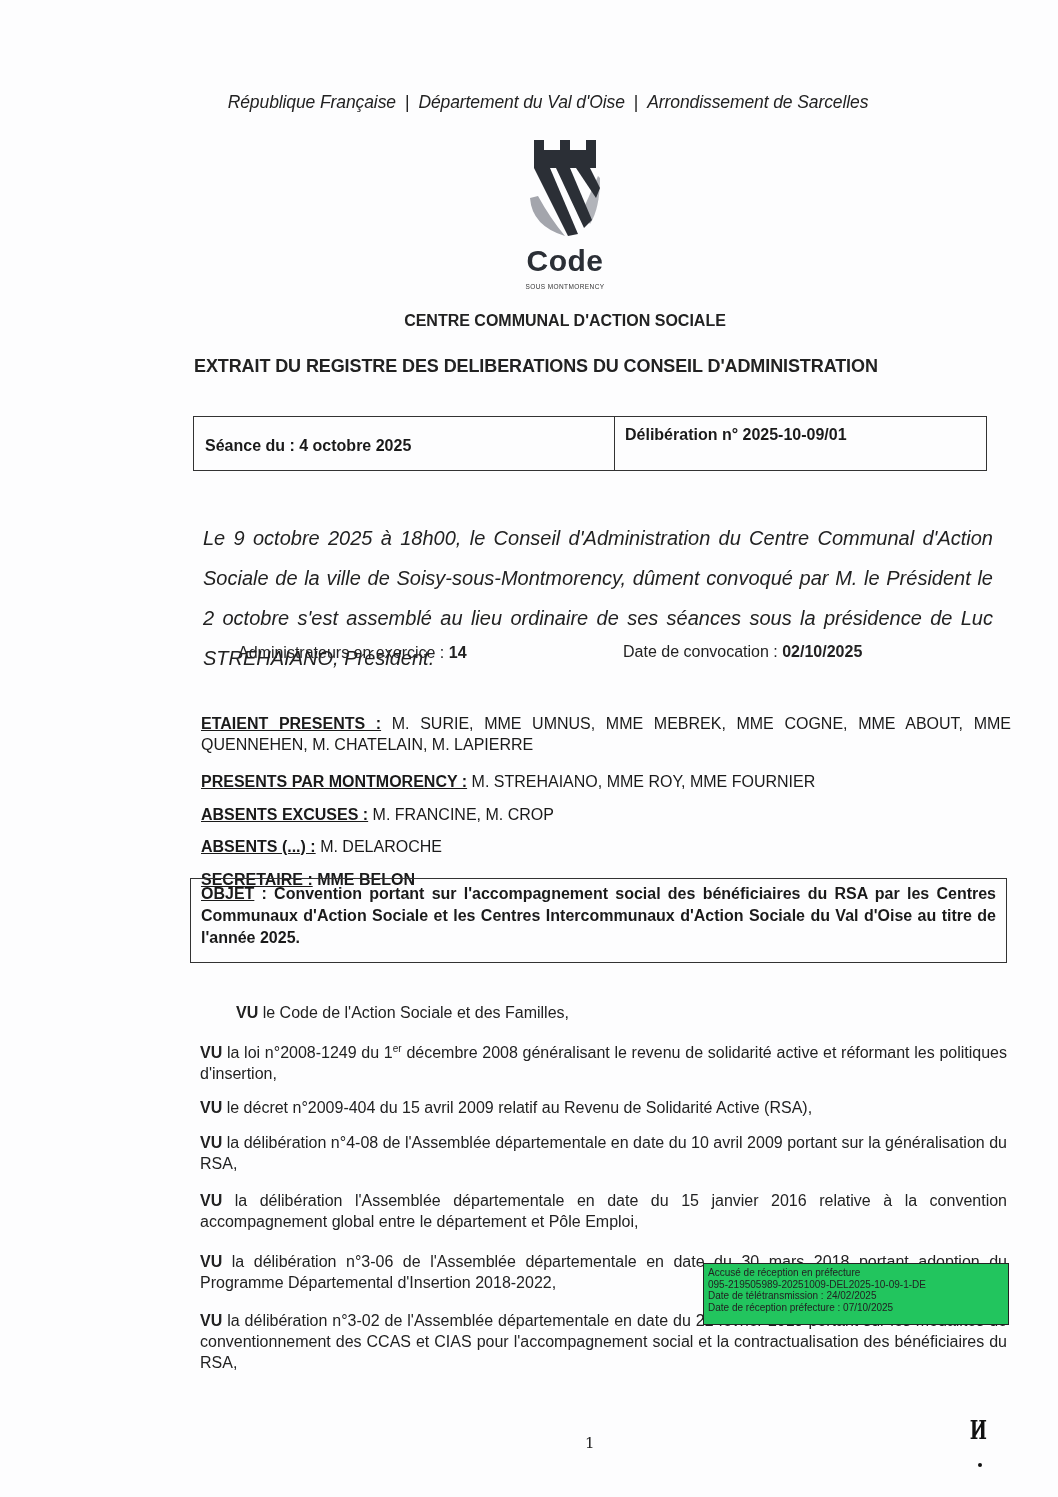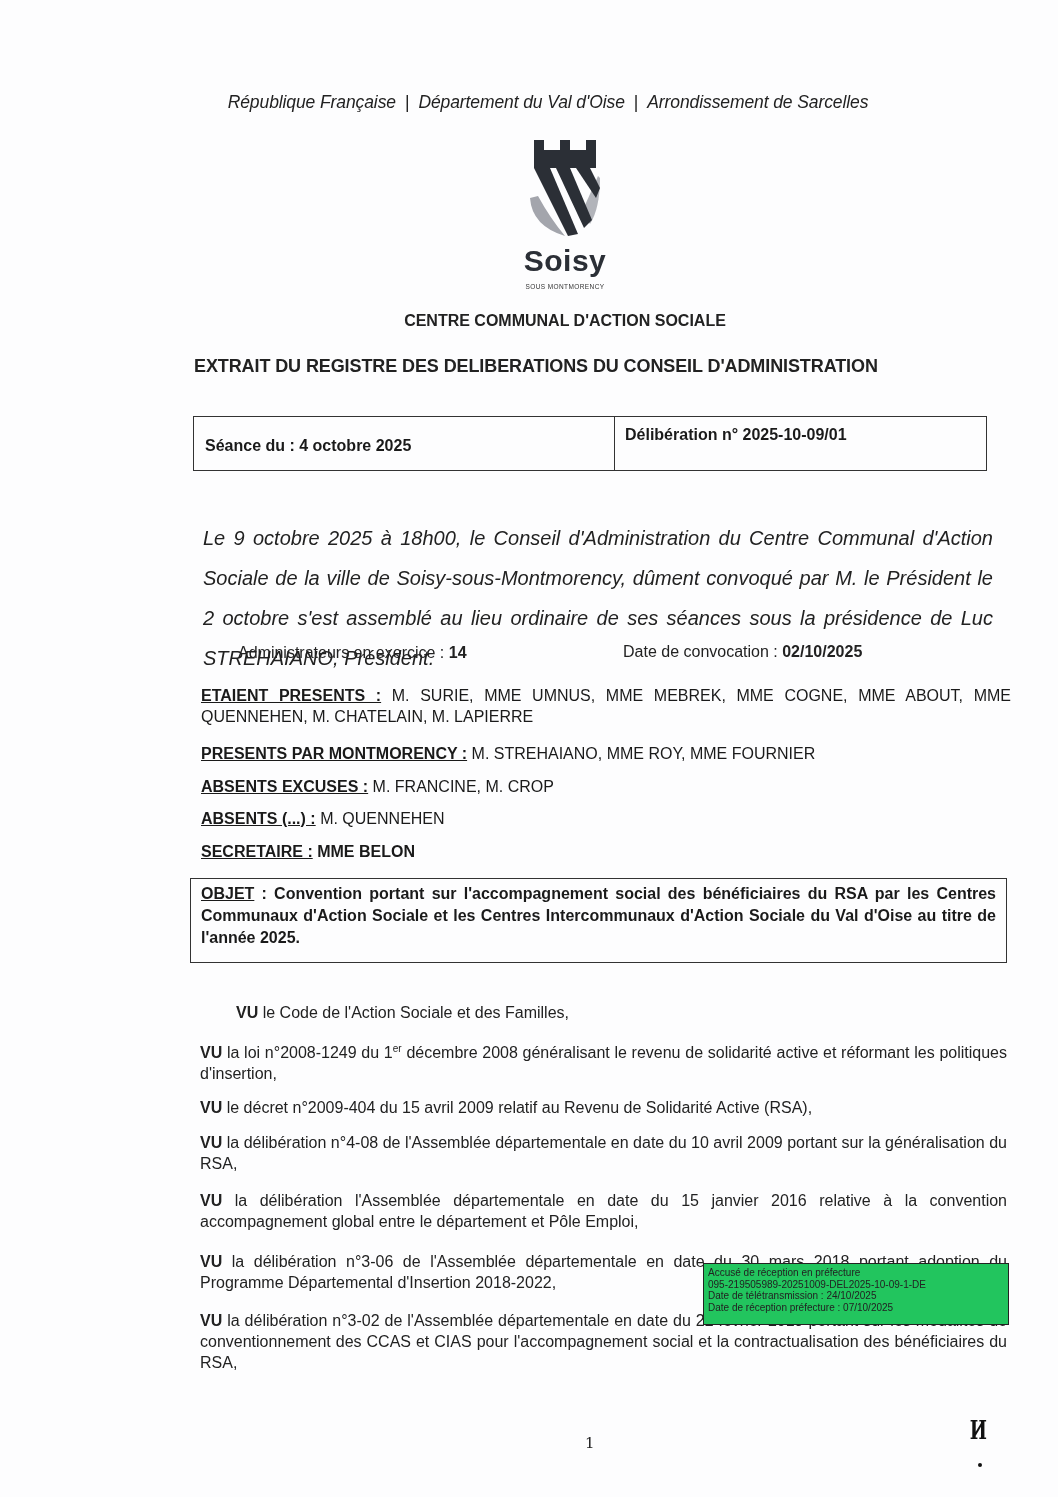--- a/index.html
+++ b/index.html
@@ -43,21 +43,21 @@
   }
   .seance { left: 11px; top: 20px; font-size: 16px; font-weight: bold; }
   .delib-no { left: 431px; top: 9px; font-size: 16px; font-weight: bold; }
   .intro {
     left: 203px; width: 790px; top: 518px; font-style: italic;
     font-size: 20px; line-height: 40px; color: #222; text-align: justify;
   }
   .row-line { font-size: 16px; color: #222; }
   .bold { font-weight: bold; }
   .ul { text-decoration: underline; font-weight: bold; }
-  .attendance { left: 201px; width: 810px; font-size: 16px; line-height: 21px; }
+  .attendance { left: 201px; width: 810px; font-size: 16px; line-height: 21px; margin-top: 28px; }
   .objet-box {
     left: 190px; top: 878px; width: 817px; height: 85px;
     border: 1.5px solid #333; box-sizing: border-box;
   }
   .objet-text {
     position: absolute; left: 10px; top: 4px; right: 10px;
     font-size: 16px; font-weight: bold; line-height: 22px; text-align: justify;
   }
   .vu { left: 200px; width: 807px; font-size: 16px; line-height: 21px; text-align: justify; color: #222; }
   .stamp {
@@ -81,21 +81,21 @@
   <path d="M10 60 Q12 88 45 98 Q30 80 18 58 Z" fill="#a3a5ac"></path>
   <path d="M80 40 Q80 70 70 86 L62 74 L78 38 Z" fill="#b2b4ba"></path>
   <rect x="14" y="2" width="10" height="12" fill="#2b2f36"></rect>
   <rect x="40" y="2" width="10" height="12" fill="#2b2f36"></rect>
   <rect x="66" y="2" width="10" height="12" fill="#2b2f36"></rect>
   <rect x="14" y="12" width="62" height="18" fill="#2b2f36"></rect>
   <path d="M14 30 L30 30 L58 96 L48 98 Z" fill="#2b2f36"></path>
   <path d="M36 30 L50 30 L72 82 L64 90 Z" fill="#2b2f36"></path>
   <path d="M56 30 L70 30 L80 50 L76 60 Z" fill="#2b2f36"></path>
 </svg>
-<div class="abs logo-word">Soisy</div>
+<div class="abs logo-word">Code</div>
 <div class="abs logo-sub">SOUS MONTMORENCY</div>
 
 <div class="abs org-title">CENTRE COMMUNAL D'ACTION SOCIALE</div>
 <div class="abs doc-title">EXTRAIT DU REGISTRE DES DELIBERATIONS DU CONSEIL D'ADMINISTRATION</div>
 
 <div class="abs meta-box">
   <div class="divider"></div>
   <div class="abs seance">Séance du : 4 octobre 2025</div>
   <div class="abs delib-no">Délibération n° 2025-10-09/01</div>
 </div>
@@ -116,21 +116,21 @@
 <div class="abs attendance" style="top:743px;">
   <span class="ul">PRESENTS PAR MONTMORENCY :</span>
   <span>M. STREHAIANO, MME ROY, MME FOURNIER</span>
 </div>
 <div class="abs attendance" style="top:776px;">
   <span class="ul">ABSENTS EXCUSES :</span>
   <span>M. FRANCINE, M. CROP</span>
 </div>
 <div class="abs attendance" style="top:808px;">
   <span class="ul">ABSENTS (...) :</span>
-  <span>M. QUENNEHEN</span>
+  <span>M. DELAROCHE</span>
 </div>
 <div class="abs attendance" style="top:841px;">
   <span class="ul">SECRETAIRE :</span>
   <span class="bold">MME BELON</span>
 </div>
 
 <div class="abs objet-box">
   <div class="objet-text"><span style="text-decoration:underline;">OBJET</span><span> : Convention portant sur l'accompagnement social des bénéficiaires du RSA par les Centres Communaux d'Action Sociale et les Centres Intercommunaux d'Action Sociale du Val d'Oise au titre de l'année 2025.</span></div>
 </div>
 
@@ -139,19 +139,19 @@
 <div class="abs vu" style="top:1097px;"><span class="bold">VU</span><span> le décret n°2009-404 du 15 avril 2009 relatif au Revenu de Solidarité Active (RSA),</span></div>
 <div class="abs vu" style="top:1132px;"><span class="bold">VU</span><span> la délibération n°4-08 de l'Assemblée départementale en date du 10 avril 2009 portant sur la généralisation du RSA,</span></div>
 <div class="abs vu" style="top:1190px;"><span class="bold">VU</span><span> la délibération l'Assemblée départementale en date du 15 janvier 2016 relative à la convention accompagnement global entre le département et Pôle Emploi,</span></div>
 <div class="abs vu" style="top:1251px;"><span class="bold">VU</span><span> la délibération n°3-06 de l'Assemblée départementale en date du 30 mars 2018 portant adoption du Programme Départemental d'Insertion 2018-2022,</span></div>
 <div class="abs vu" style="top:1310px;"><span class="bold">VU</span><span> la délibération n°3-02 de l'Assemblée départementale en date du 22 février 2019 portant sur les modalités de conventionnement des CCAS et CIAS pour l'accompagnement social et la contractualisation des bénéficiaires du RSA,</span></div>
 
 <div class="abs strike-line"></div>
 <div class="abs stamp">
   <div>Accusé de réception en préfecture</div>
   <div>095-219505989-20251009-DEL2025-10-09-1-DE</div>
-  <div>Date de télétransmission : 24/10/2025</div>
+  <div>Date de télétransmission : 24/02/2025</div>
   <div>Date de réception préfecture : 07/10/2025</div>
 </div>
 
 <div class="abs page-no">1</div>
 <div class="abs initials">И</div>
 <div class="abs dot"></div>
 
 </body></html>

